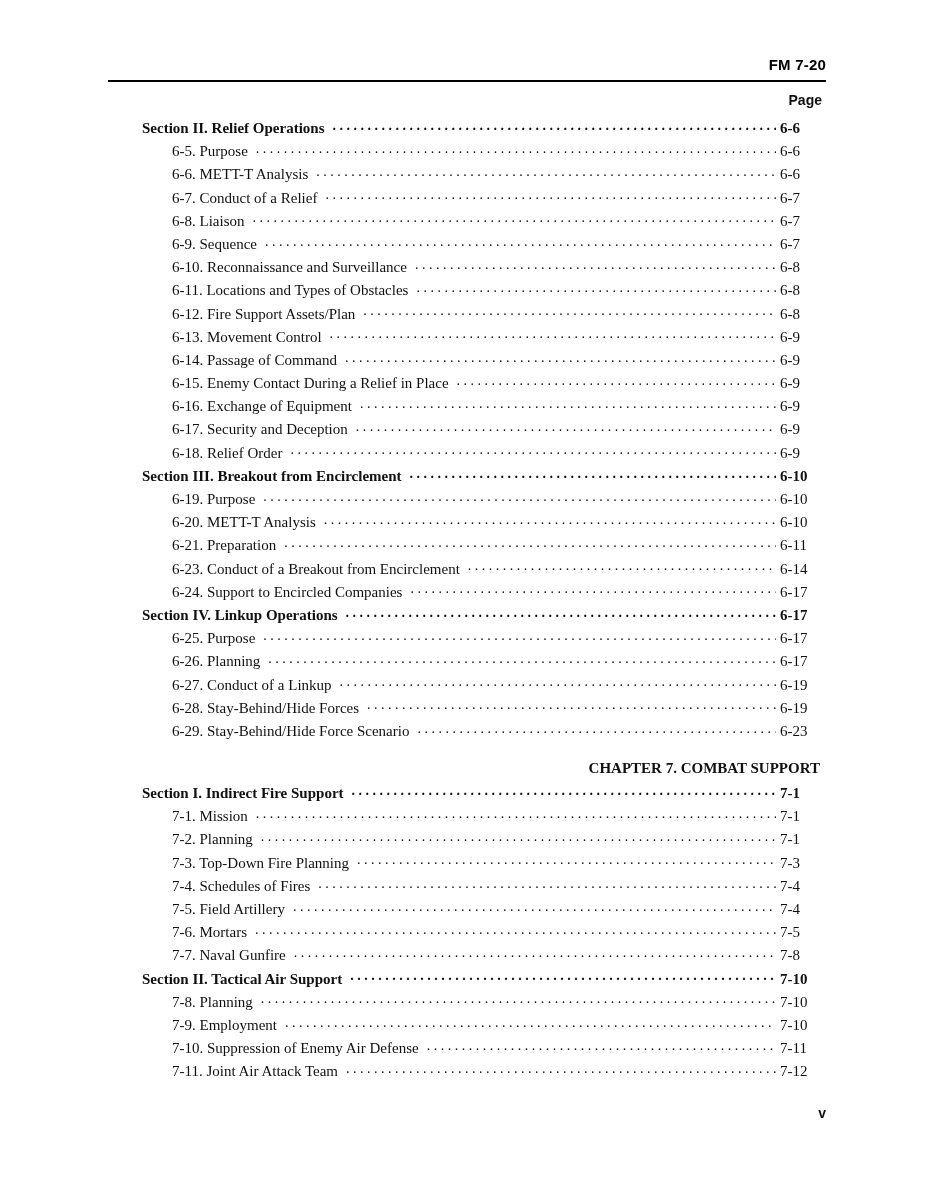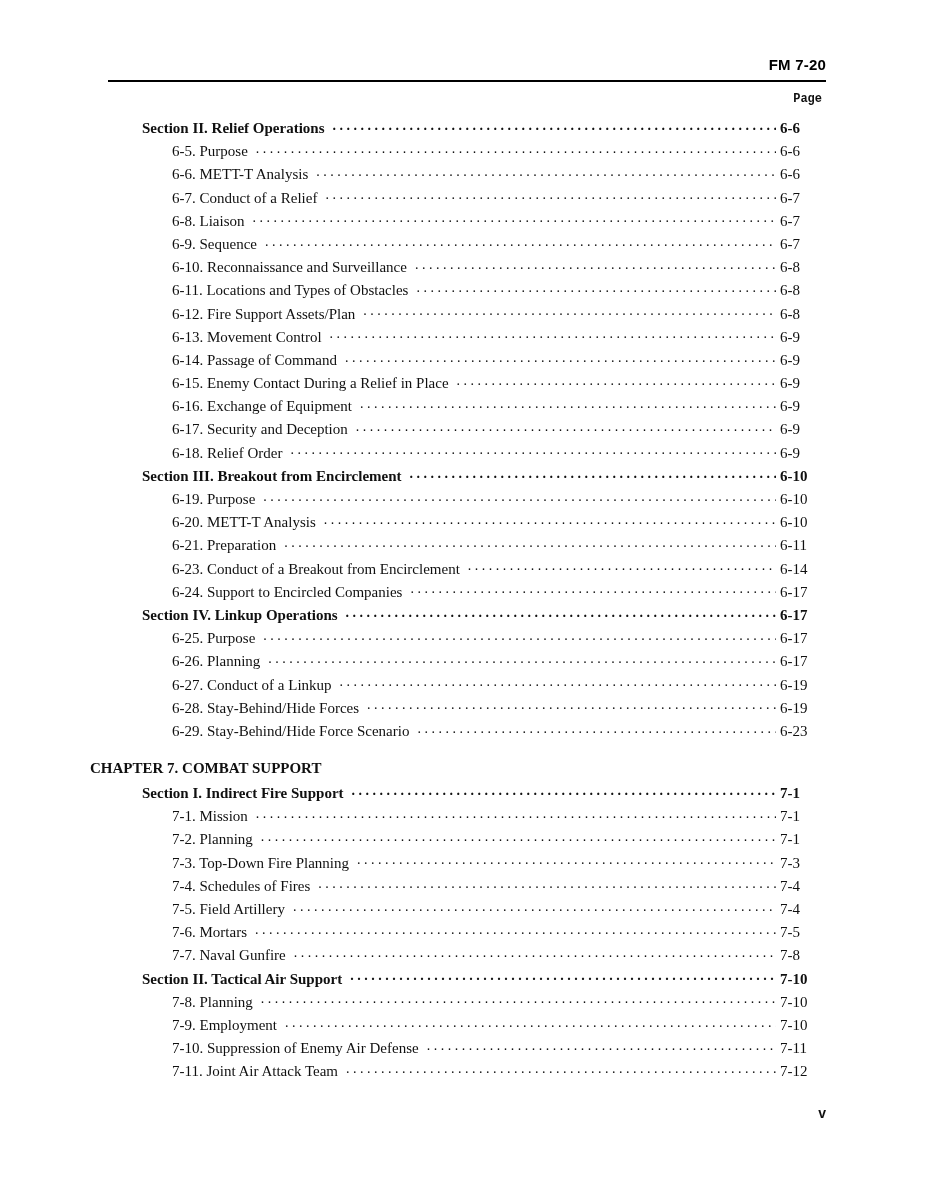--- a/index.html
+++ b/index.html
@@ -46,23 +46,23 @@
     right: 0;
     top: 24px;
     border-top: 2px solid #000;
   }
 
   
   .page-col-label {
     position: absolute;
     top: 92px;
     right: 112px;
-    font-family: Liberation Mono, monospace;
-    font-weight: bold;
-    font-size: 12px;
+    font-family: Liberation Sans, sans-serif;
+    font-weight: bold;
+    font-size: 14px;
   }
 
   
   .toc {
     position: absolute;
     top: 118px;
     left: 90px;
     right: 108px;
   }
 
@@ -97,21 +97,21 @@
     bottom: 0.02em;
     white-space: nowrap;
   }
   .row .pageno {
     flex: 0 0 auto;
     min-width: 46px;
     padding-left: 2px;
   }
 
   
-  .lvl-chapter   { padding-left: 0px; }
+  .lvl-chapter   { padding-left: 0px; justify-content: flex-end; }
   .lvl-section   { padding-left: 52px; }
   .lvl-entry     { padding-left: 82px; }
 
   .bold {
     font-weight: bold;
   }
   .chapter-row {
     font-weight: bold;
     font-size: 15px;
     height: 23px;

